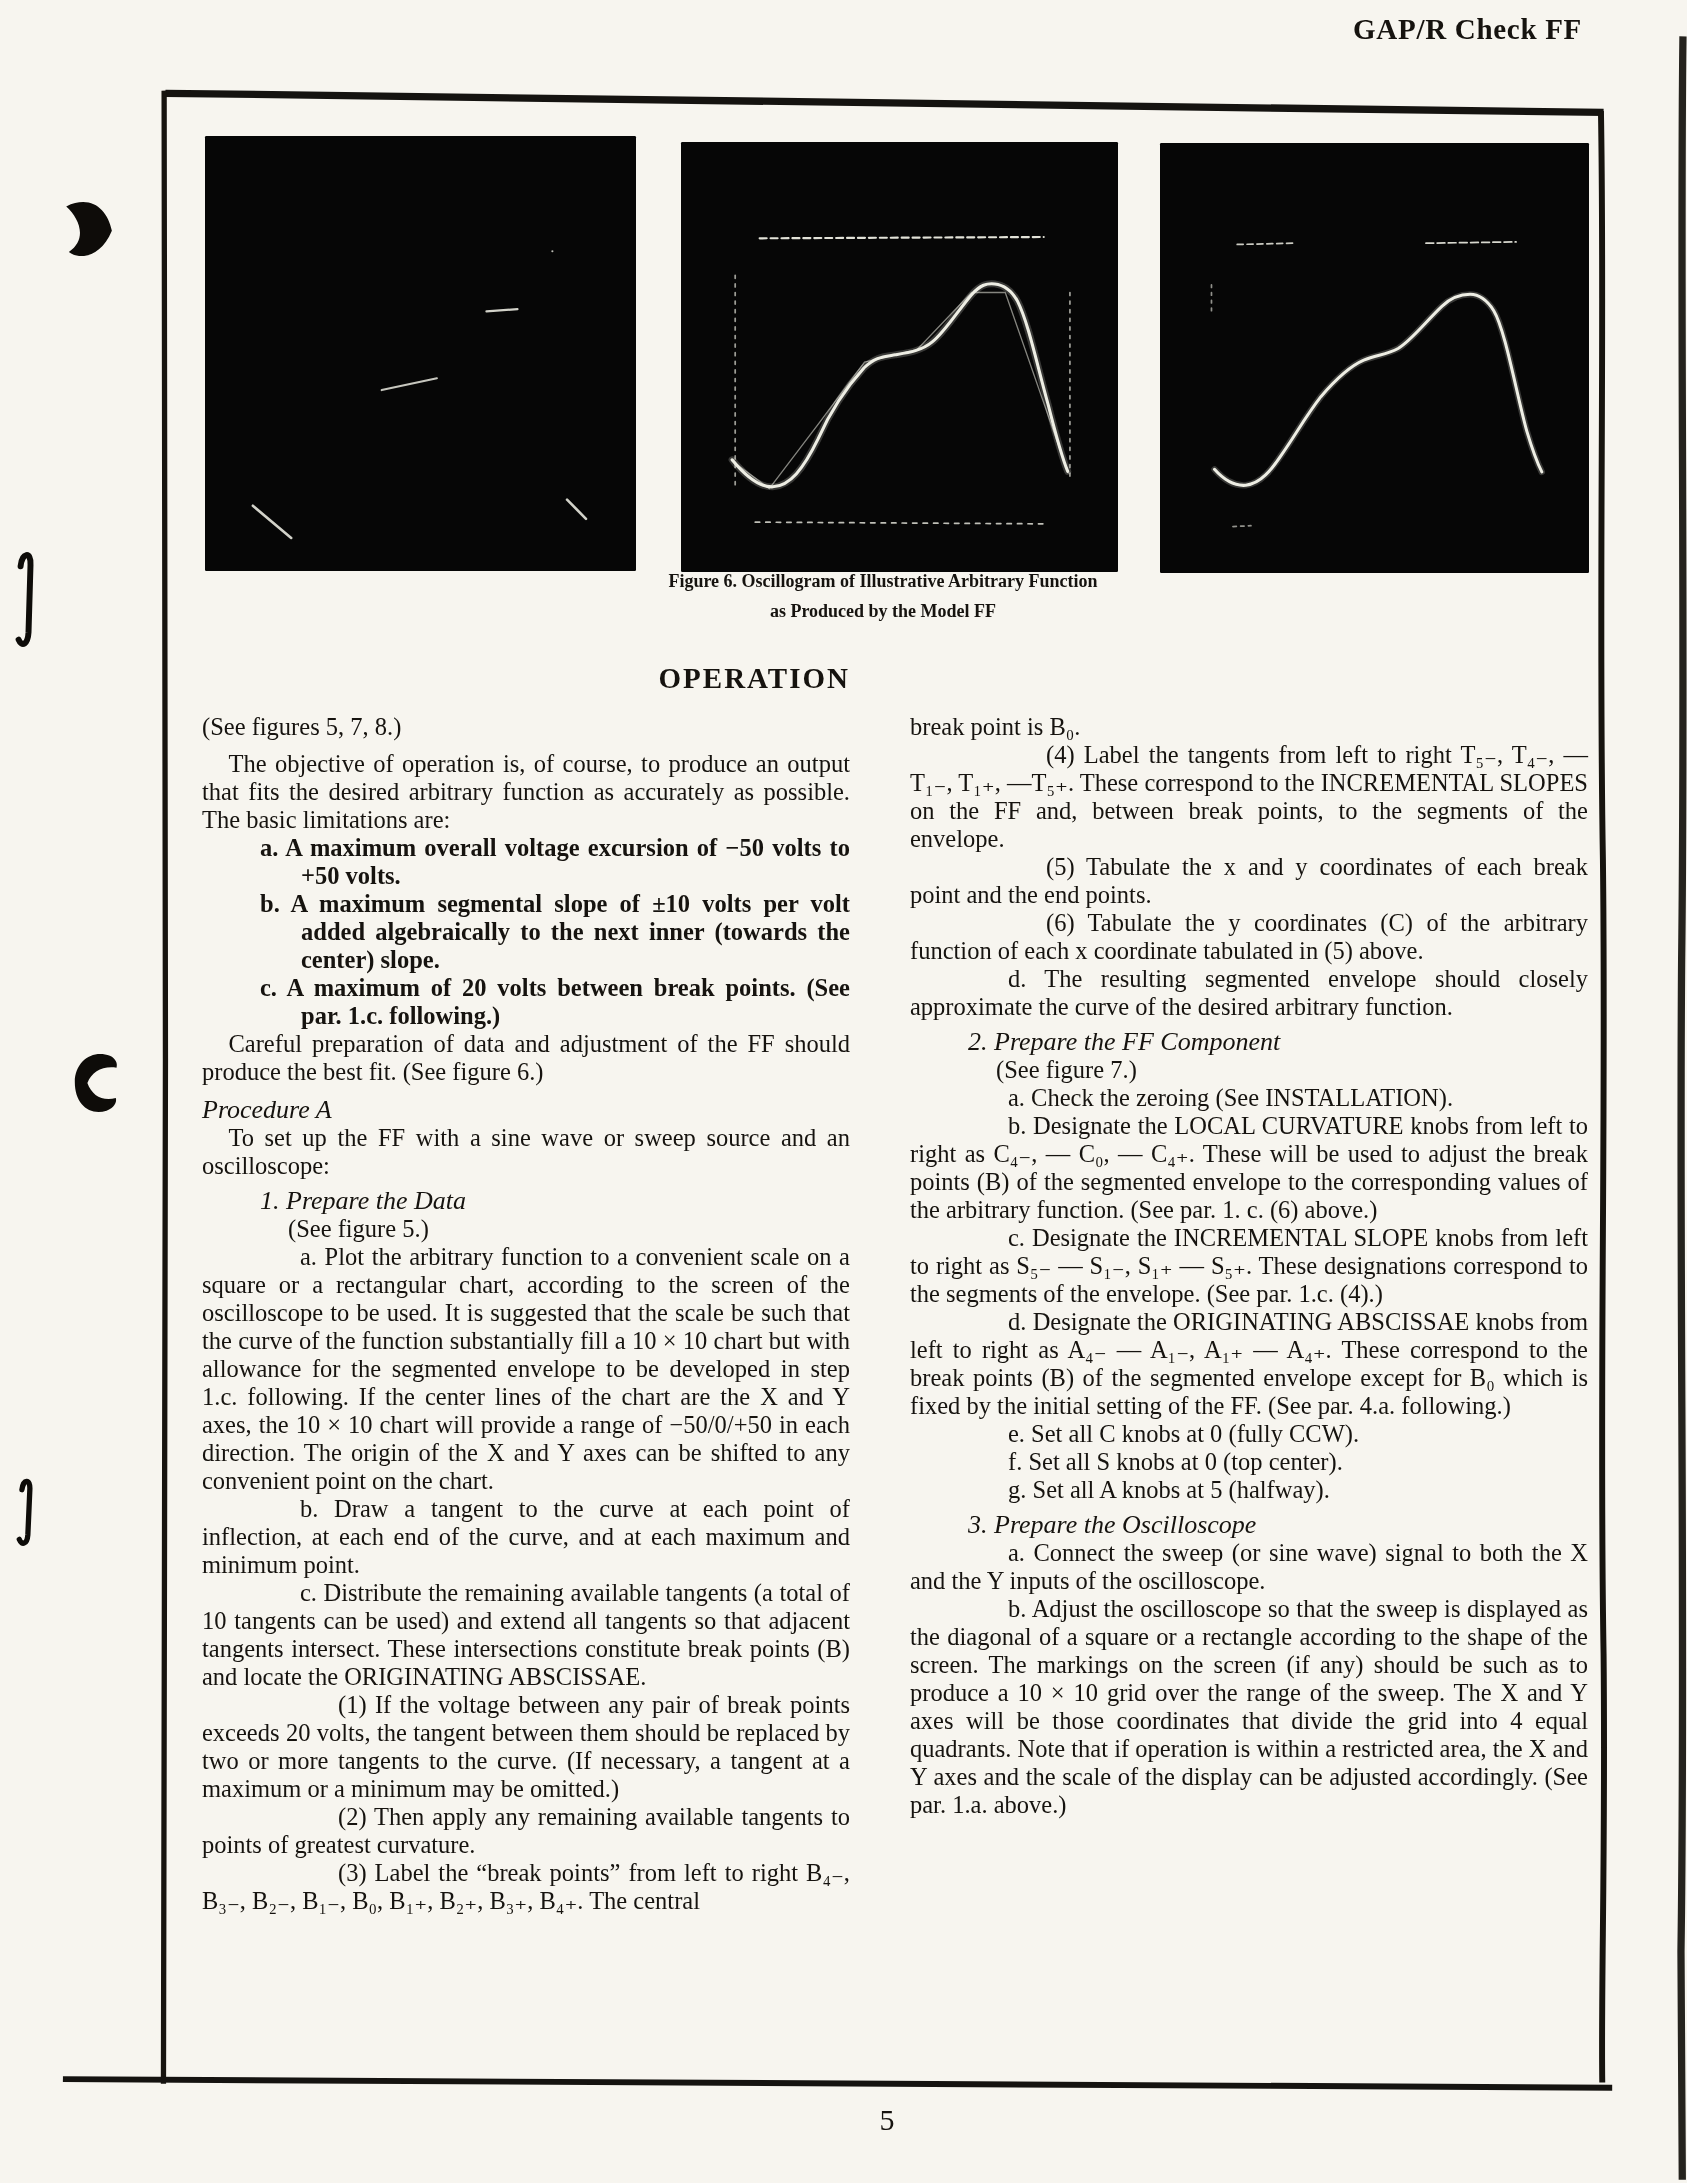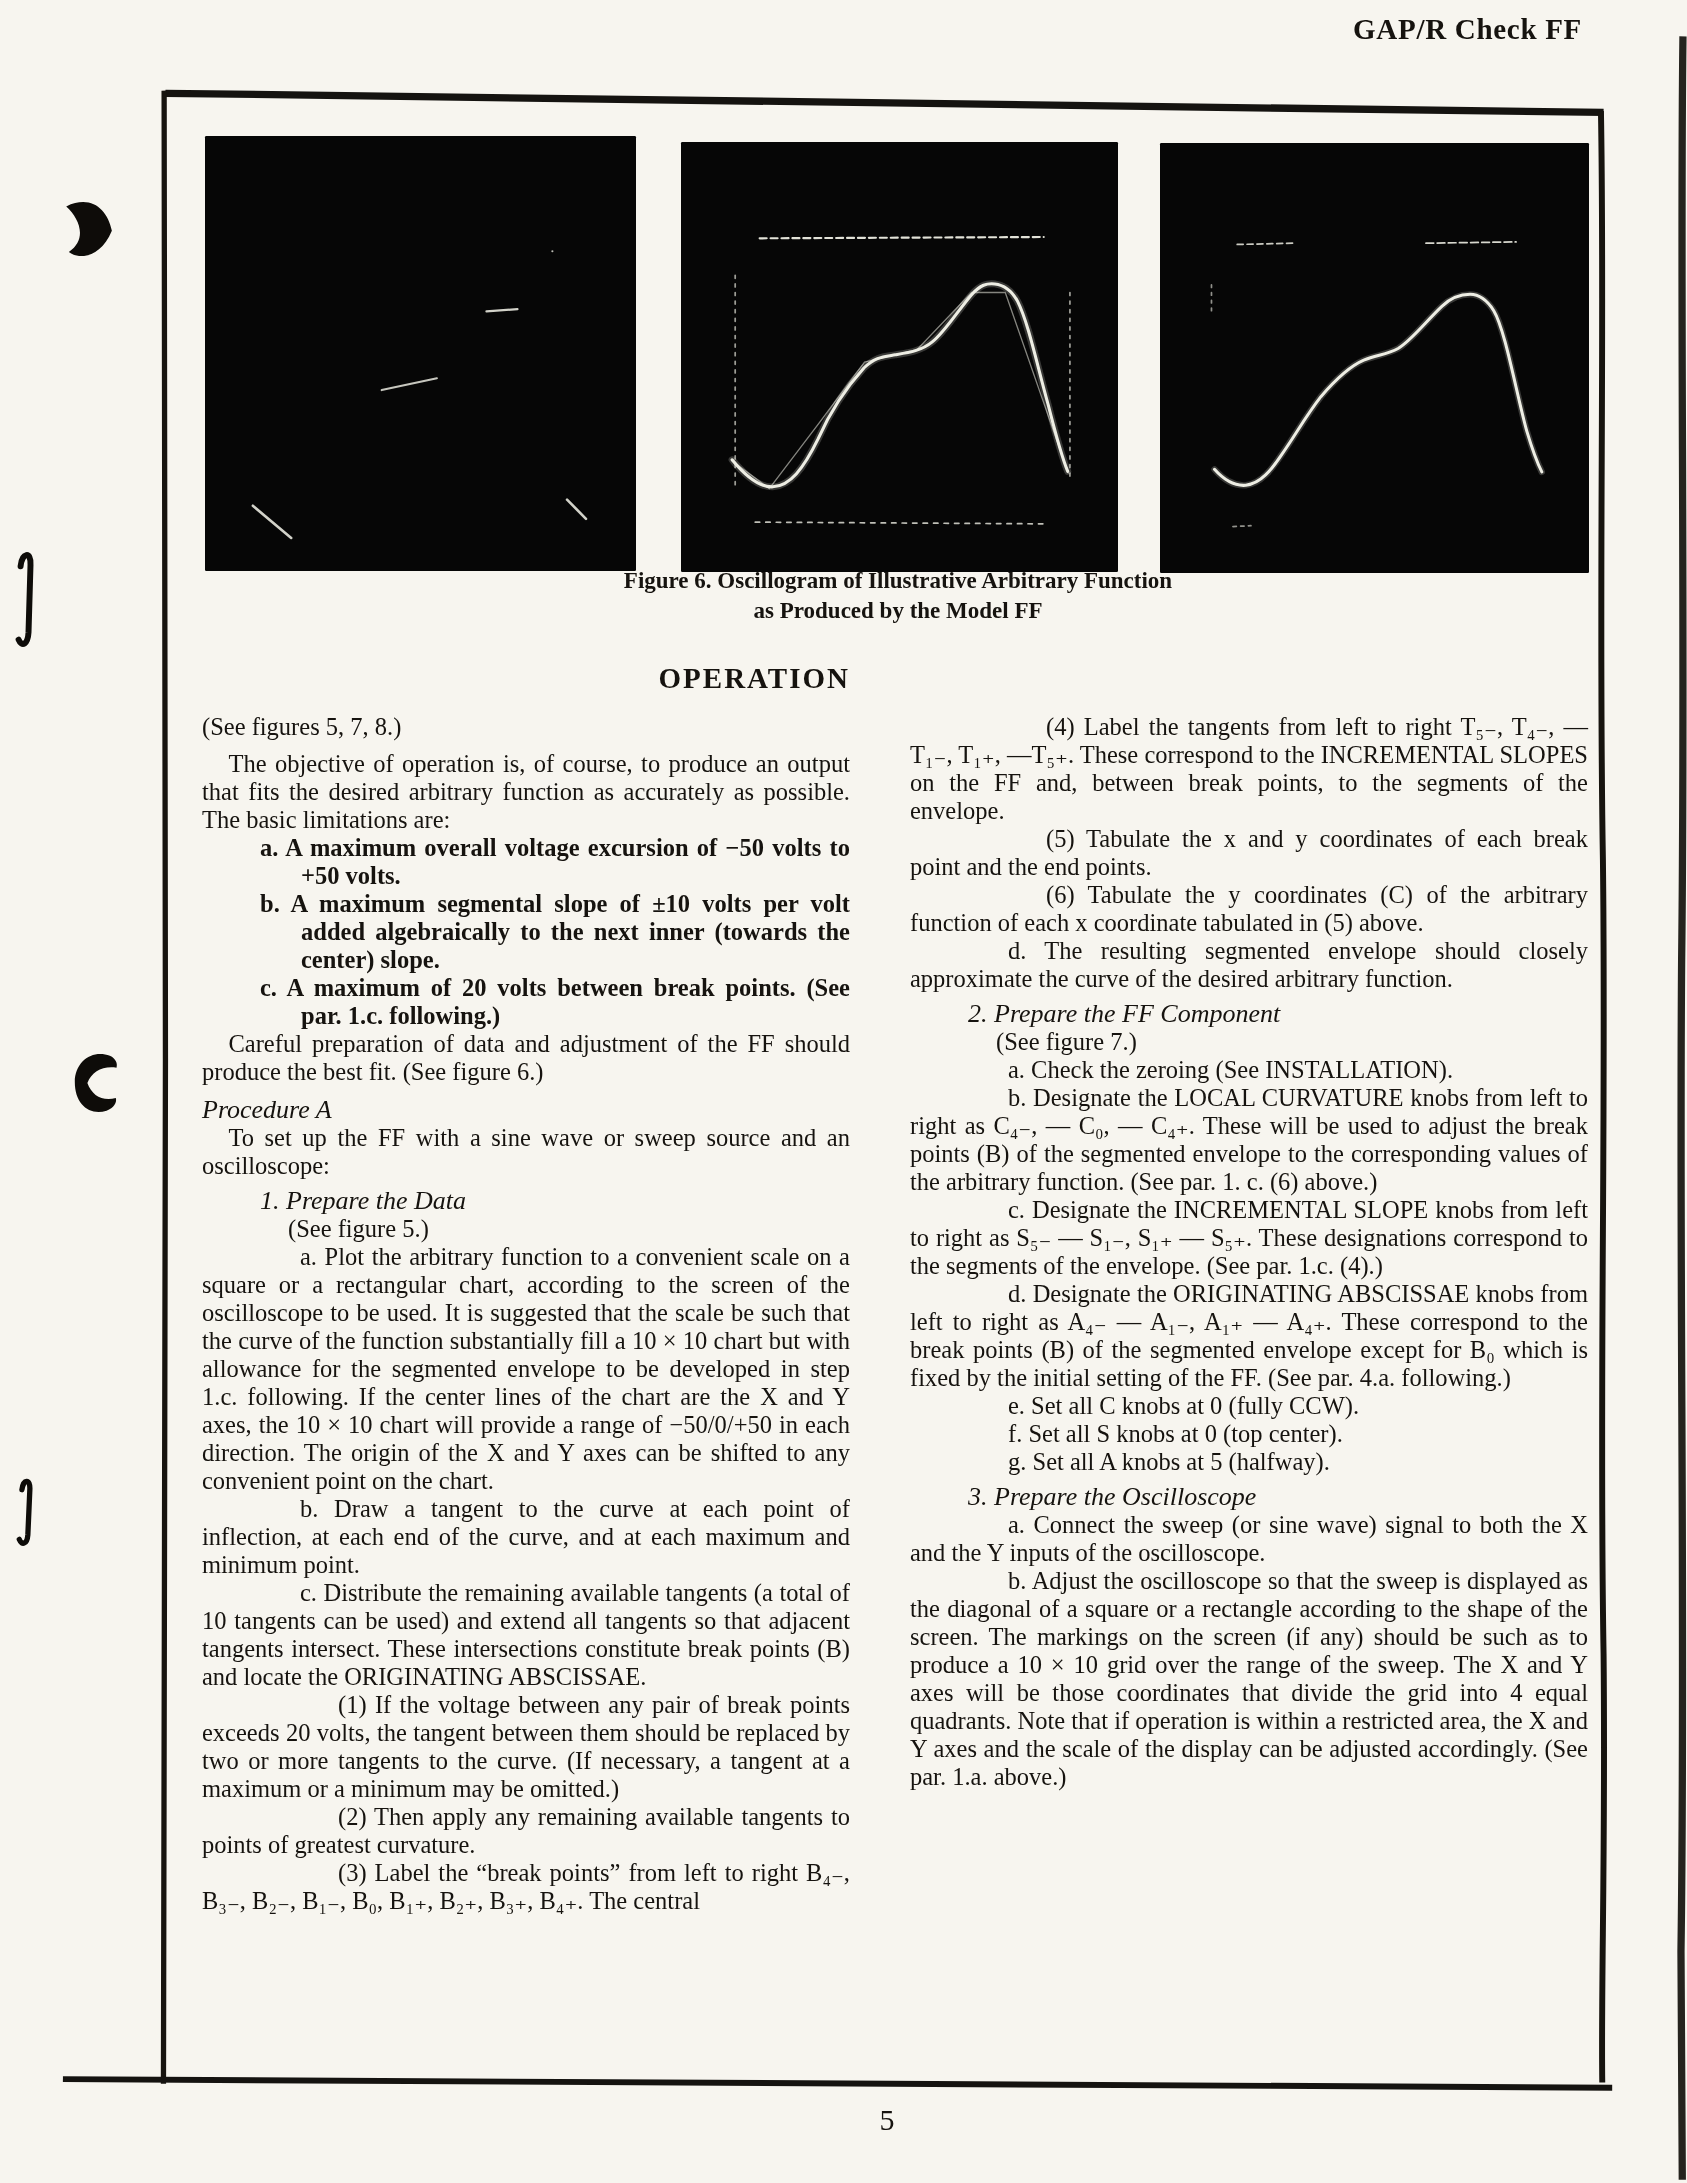--- a/index.html
+++ b/index.html
@@ -15,22 +15,22 @@
     top:13.2px; right:105px; font-size:29px; font-weight:600; letter-spacing:0.7px;
   }
   
   .scope{position:absolute;background:#060606;border-radius:1.3px;}
   #scope1{left:205px;top:136px;width:431px;height:435px;}
   #scope2{left:681px;top:142px;width:437px;height:430px;}
   #scope3{left:1160px;top:143px;width:429px;height:430px;}
   .scope svg{display:block;width:100%;height:100%;}
   
   #figure-caption{
-    left:177px;width:1442px;top:566px;text-align:center;
-    font-size:23px;line-height:30px;font-weight:700;
+    left:162px;width:1442px;top:566px;text-align:center;
+    font-size:18px;line-height:30px;font-weight:700;
   }
   
   #operation-heading{
     left:202px;width:648px;top:662px;text-align:right;
     font-size:29px;font-weight:700;letter-spacing:2px;
   }
   
   .col{position:absolute;top:713px;font-size:24.5px;line-height:28px;}
   #col-left{left:202px;width:648px;}
   #col-right{left:910px;width:678px;}
@@ -140,20 +140,21 @@
     <p class="para nhead gaplg">1. Prepare the Data</p>
     <p class="para see">(See figure 5.)</p>
     <p class="para ind3">a. Plot the arbitrary function to a convenient scale on a square or a rectangular chart, according to the screen of the oscilloscope to be used. It is suggested that the scale be such that the curve of the function substantially fill a 10 × 10 chart but with allowance for the segmented envelope to be developed in step 1.c. following. If the center lines of the chart are the X and Y axes, the 10 × 10 chart will provide a range of −50/0/+50 in each direction. The origin of the X and Y axes can be shifted to any convenient point on the chart.</p>
     <p class="para ind3">b. Draw a tangent to the curve at each point of inflection, at each end of the curve, and at each maximum and minimum point.</p>
     <p class="para ind3">c. Distribute the remaining available tangents (a total of 10 tangents can be used) and extend all tangents so that adjacent tangents intersect. These intersections constitute break points (B) and locate the ORIGINATING ABSCISSAE.</p>
     <p class="para ind2">(1) If the voltage between any pair of break points exceeds 20 volts, the tangent between them should be replaced by two or more tangents to the curve. (If necessary, a tangent at a maximum or a minimum may be omitted.)</p>
     <p class="para ind2">(2) Then apply any remaining available tangents to points of greatest curvature.</p>
     <p class="para ind2">(3) Label the “break points” from left to right B₄₋, B₃₋, B₂₋, B₁₋, B₀, B₁₊, B₂₊, B₃₊, B₄₊. The central</p>
   </div>
 <div class="col" id="col-right">
+    <p class="para">break point is B₀.</p>
     <p class="para ind2">(4) Label the tangents from left to right T₅₋, T₄₋, — T₁₋, T₁₊, —T₅₊. These correspond to the INCREMENTAL SLOPES on the FF and, between break points, to the segments of the envelope.</p>
     <p class="para ind2">(5) Tabulate the x and y coordinates of each break point and the end points.</p>
     <p class="para ind2">(6) Tabulate the y coordinates (C) of the arbitrary function of each x coordinate tabulated in (5) above.</p>
     <p class="para ind3">d. The resulting segmented envelope should closely approximate the curve of the desired arbitrary function.</p>
     <p class="para nhead gaplg">2. Prepare the FF Component</p>
     <p class="para see">(See figure 7.)</p>
     <p class="para ind3">a. Check the zeroing (See INSTALLATION).</p>
     <p class="para ind3">b. Designate the LOCAL CURVATURE knobs from left to right as C₄₋, — C₀, — C₄₊. These will be used to adjust the break points (B) of the segmented envelope to the corresponding values of the arbitrary function. (See par. 1. c. (6) above.)</p>
     <p class="para ind3">c. Designate the INCREMENTAL SLOPE knobs from left to right as S₅₋ — S₁₋, S₁₊ — S₅₊. These designations correspond to the segments of the envelope. (See par. 1.c. (4).)</p>
     <p class="para ind3">d. Designate the ORIGINATING ABSCISSAE knobs from left to right as A₄₋ — A₁₋, A₁₊ — A₄₊. These correspond to the break points (B) of the segmented envelope except for B₀ which is fixed by the initial setting of the FF. (See par. 4.a. following.)</p>

